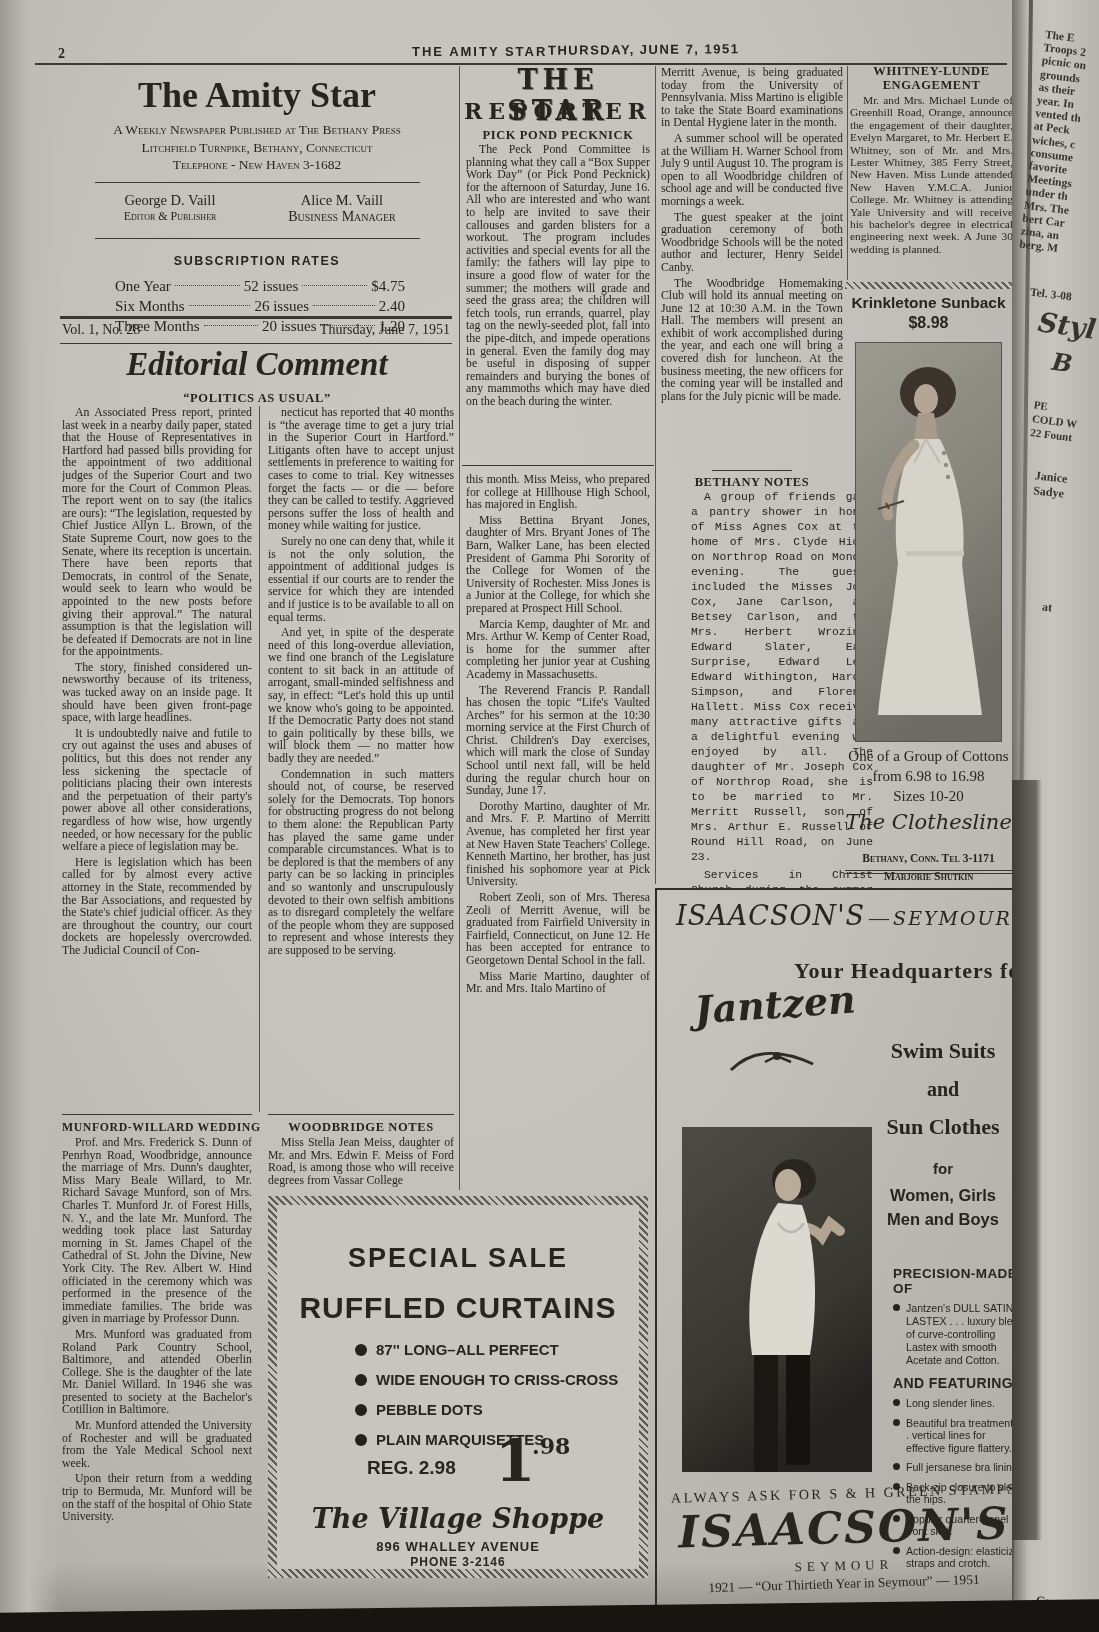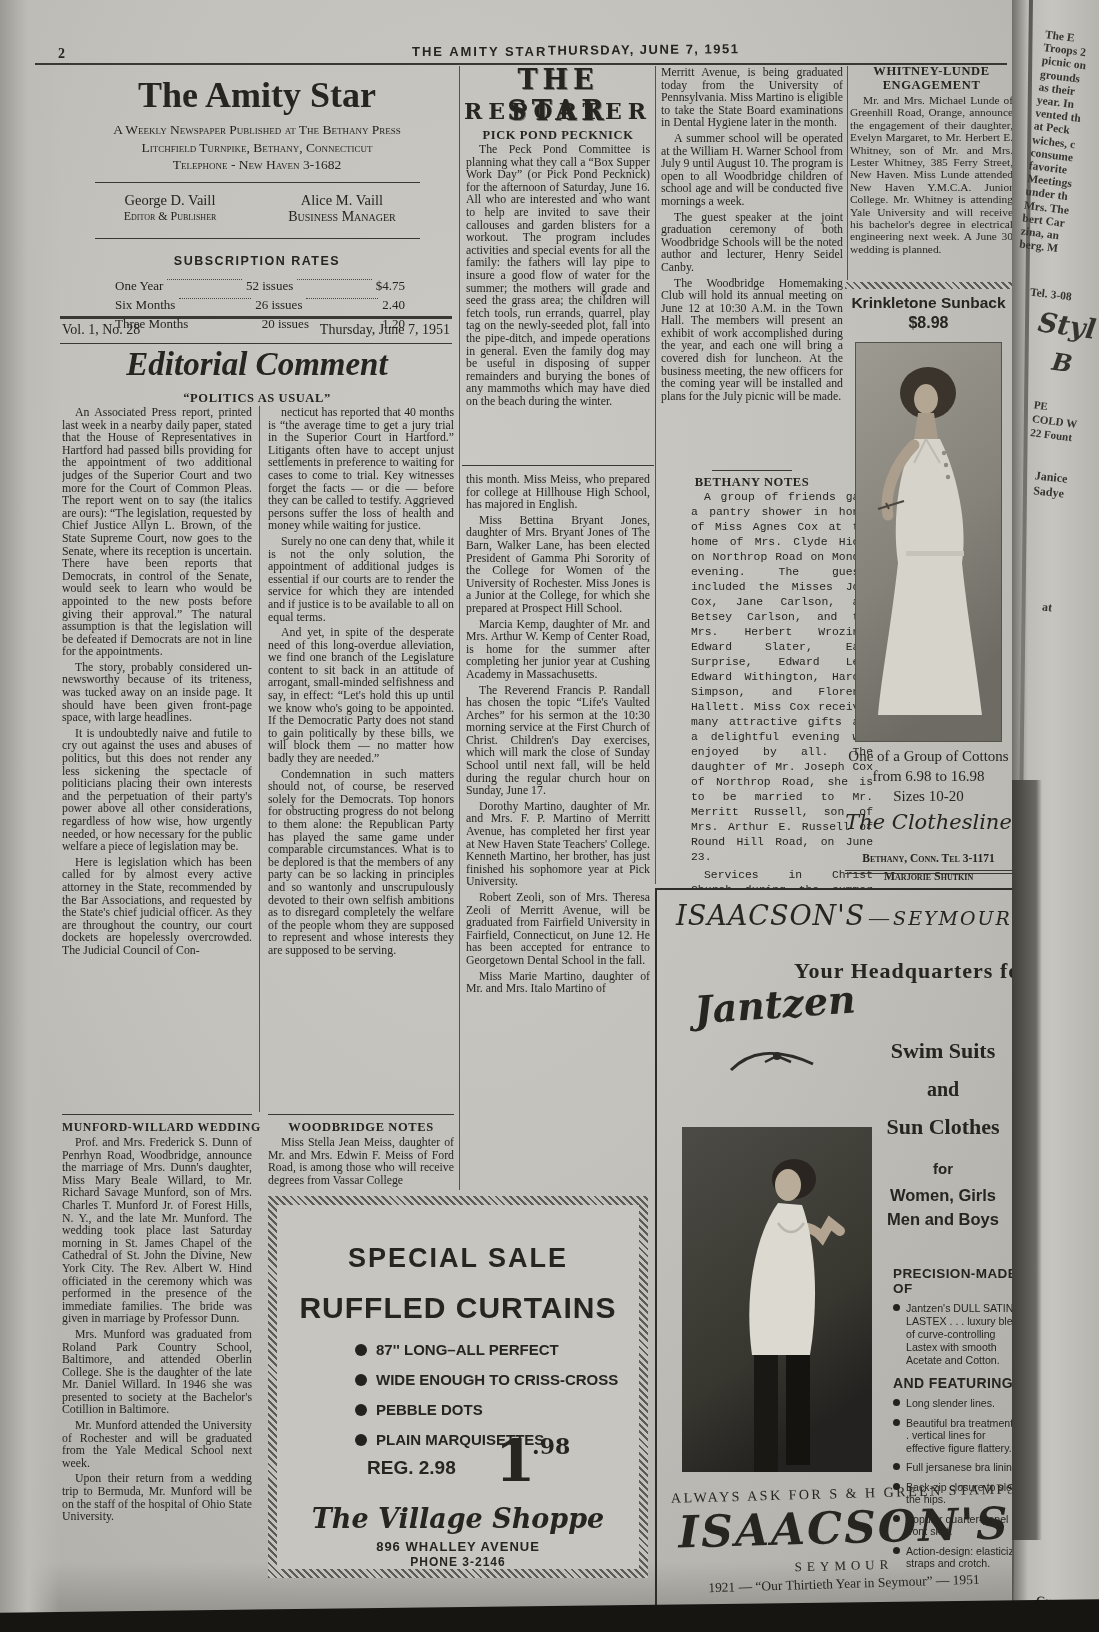--- a/index.html
+++ b/index.html
@@ -15,21 +15,21 @@
   .abs{position:absolute;}
   .hr{position:absolute;background:#3a3833;height:1px;}
   .vr{position:absolute;background:#55534c;width:1px;}
   .news{font-size:11.8px;line-height:12.6px;text-align:justify;overflow:hidden;}
   .news p{margin:0 0 3px 0;text-indent:13px;}
   .sechead{font-weight:bold;font-size:12.5px;letter-spacing:.6px;text-align:center;white-space:nowrap;}
   .sc{font-variant:small-caps;}
   .center{text-align:center;}
   .sans{font-family:"Liberation Sans",sans-serif;}
   .pre{white-space:pre-line;}
-  .ratesrow{display:flex;align-items:flex-start;font-size:13px;margin-bottom:3px;}
+  .ratesrow{display:flex;align-items:center;font-size:15px;margin-bottom:3px;}
   .leader{flex:1;border-bottom:1.6px dotted #4a4843;margin:0 4px 3px 4px;height:1px;}
   .hatch{background:repeating-linear-gradient(45deg,#5d5b54 0 2px,#c2c1bb 2px 5px);}
   .adbullet{display:flex;align-items:flex-start;margin-bottom:7px;}
   .dot{width:12px;height:12px;border-radius:50%;background:#23221e;flex:none;margin:3px 9px 0 0;}
   .sdot{width:7px;height:7px;border-radius:50%;background:#23221e;flex:none;margin:2px 6px 0 0;}
   .jbullets div{font-size:10.6px;line-height:12.5px;}
   .torn-line{color:#35342f;font-weight:bold;}
 </style>
 </head>
 <body>
@@ -87,21 +87,21 @@
     <span>Vol. 1, No. 28</span>
     <span>Thursday, June 7, 1951</span>
   </div>
   <div class="hr" style="left:60px;top:343px;width:392px;"></div>
 
   <div class="abs center" style="left:62px;top:346px;width:390px;font-size:33px;font-style:italic;font-weight:600;">Editorial Comment</div>
   <div class="abs center" style="left:62px;top:391px;width:390px;font-size:12.5px;font-weight:bold;letter-spacing:.6px;">“POLITICS AS USUAL”</div>
 
   <div class="abs news" style="left:62px;top:406px;width:190px;height:706px;">
     <p>An Associated Press report, printed last week in a nearby daily paper, stated that the House of Representatives in Hartford had passed bills providing for the appointment of two additional judges of the Superior Court and two more for the Court of Common Pleas. The report went on to say (the italics are ours): “The legislation, requested by Chief Justice Allyn L. Brown, of the State Supreme Court, now goes to the Senate, where its reception is uncertain. There have been reports that Democrats, in control of the Senate, would seek to learn who would be appointed to the new posts before giving their approval.” The natural assumption is that the legislation will be defeated if Democrats are not in line for the appointments.</p>
-    <p>The story, probably considered un-newsworthy because of its triteness, was tucked away on an inside page. It should have been given front-page space, with large headlines.</p>
+    <p>The story, finished considered un-newsworthy because of its triteness, was tucked away on an inside page. It should have been given front-page space, with large headlines.</p>
     <p>It is undoubtedly naive and futile to cry out against the uses and abuses of politics, but this does not render any less sickening the spectacle of politicians placing their own interests and the perpetuation of their party's power above all other considerations, regardless of how wise, how urgently needed, or how necessary for the public welfare a piece of legislation may be.</p>
     <p>Here is legislation which has been called for by almost every active attorney in the State, recommended by the Bar Associations, and requested by the State's chief judicial officer. As they are throughout the country, our court dockets are hopelessly overcrowded. The Judicial Council of Con-</p>
   </div>
   <div class="vr" style="left:259px;top:406px;height:706px;"></div>
   <div class="abs news" style="left:268px;top:406px;width:186px;height:706px;">
     <p>necticut has reported that 40 months is “the average time to get a jury trial in the Superior Court in Hartford.” Litigants often have to accept unjust settlements in preference to waiting for cases to come to trial. Key witnesses forget the facts — or die — before they can be called to testify. Aggrieved persons suffer the loss of health and money while waiting for justice.</p>
     <p>Surely no one can deny that, while it is not the only solution, the appointment of additional judges is essential if our courts are to render the service for which they are intended and if justice is to be available to all on equal terms.</p>
     <p>And yet, in spite of the desperate need of this long-overdue alleviation, we find one branch of the Legislature content to sit back in an attitude of arrogant, small-minded selfishness and say, in effect: “Let's hold this up until we know who's going to be appointed. If the Democratic Party does not stand to gain politically by these bills, we will block them — no matter how badly they are needed.”</p>
     <p>Condemnation in such matters should not, of course, be reserved solely for the Democrats. Top honors for obstructing progress do not belong to them alone: the Republican Party has played the same game under comparable circumstances. What is to be deplored is that the members of any party can be so lacking in principles and so wantonly and unscrupulously devoted to their own selfish ambitions as to disregard completely the welfare of the people whom they are supposed to represent and whose interests they are supposed to be serving.</p>
   </div>

